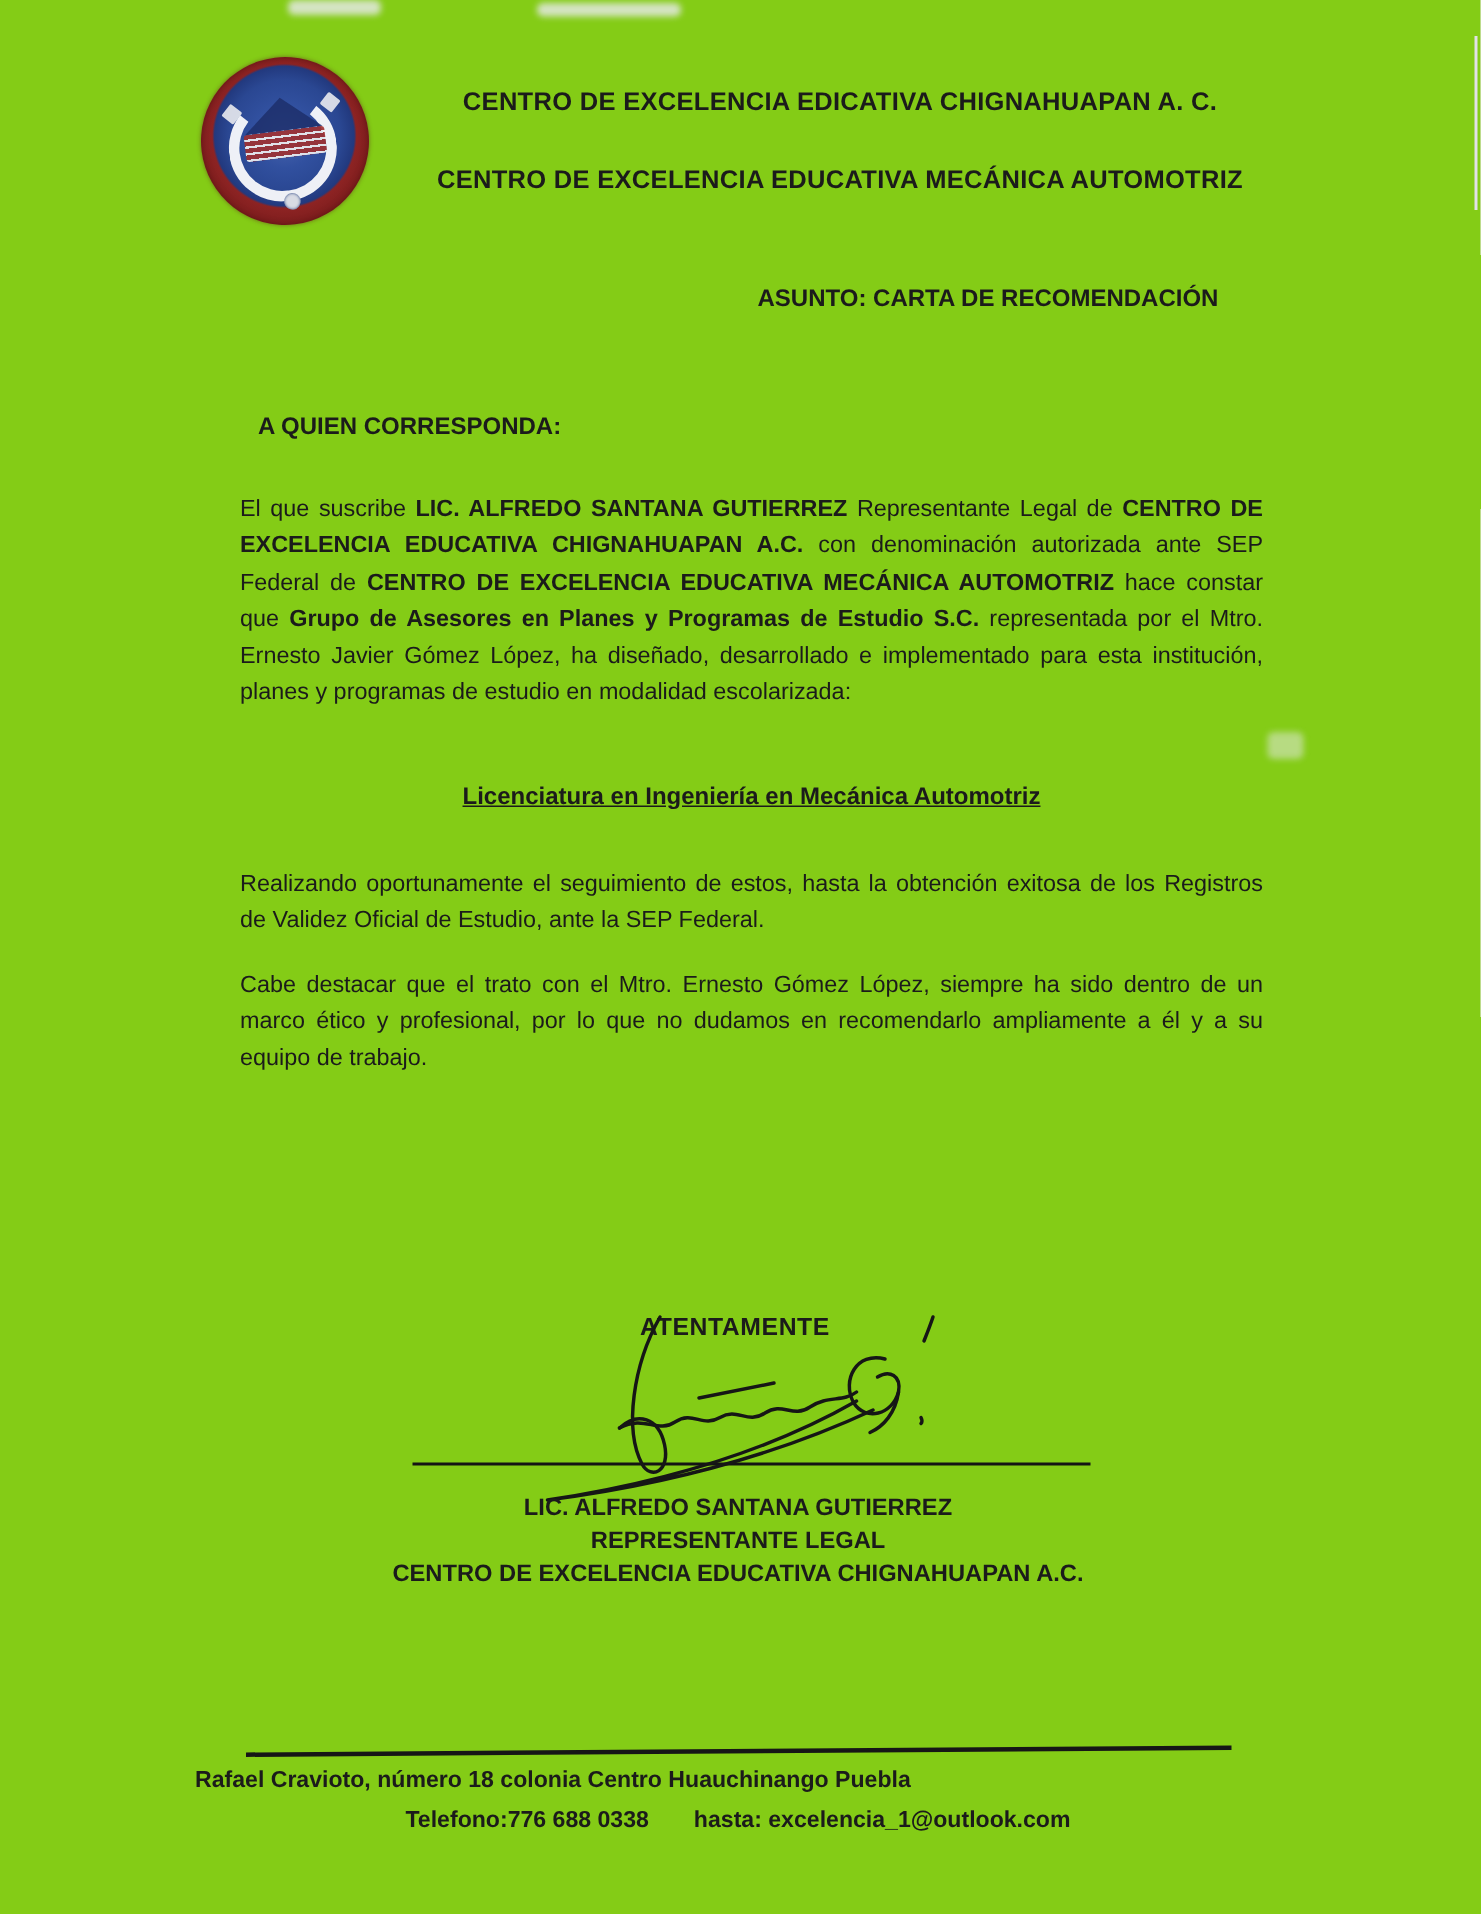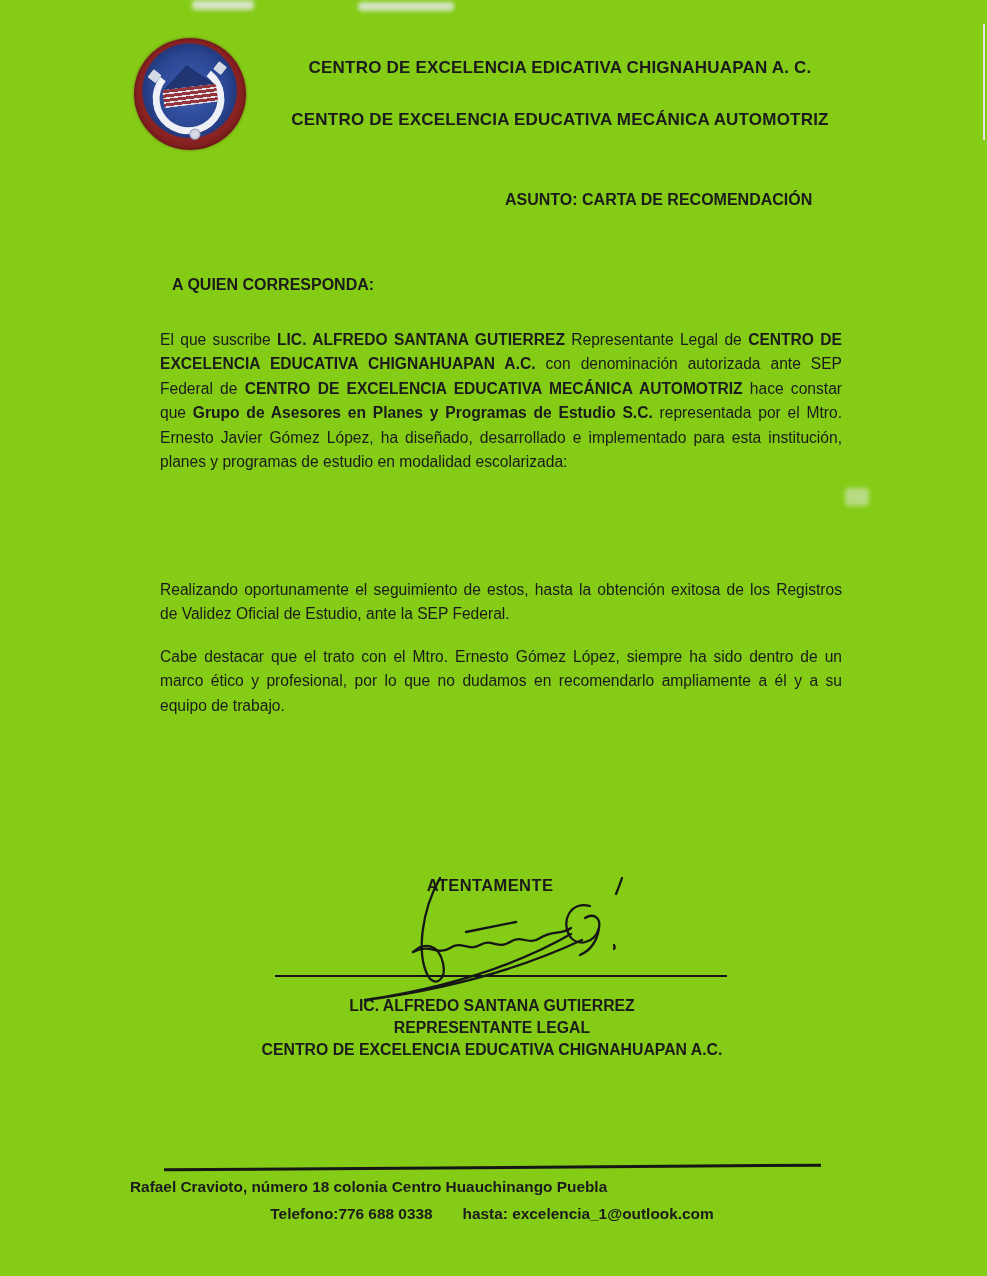--- a/index.html
+++ b/index.html
@@ -104,20 +104,23 @@
 
   <div class="abs hdr" style="left:250px;top:58px;width:620px;text-align:center;">CENTRO DE EXCELENCIA EDICATIVA CHIGNAHUAPAN A. C.</div>
   <div class="abs hdr" style="left:230px;top:110px;width:660px;text-align:center;">CENTRO DE EXCELENCIA EDUCATIVA MECÁNICA AUTOMOTRIZ</div>
 
   <div class="abs subject" style="left:505px;top:191px;">ASUNTO: CARTA DE RECOMENDACIÓN</div>
 
   <div class="abs saluta" style="left:172px;top:276px;">A QUIEN CORRESPONDA:</div>
 
   <div class="abs para just" style="top:328px;"><span>El que suscribe </span><span class="b">LIC. ALFREDO SANTANA GUTIERREZ</span><span> Representante Legal de </span><span class="b">CENTRO DE EXCELENCIA EDUCATIVA CHIGNAHUAPAN A.C.</span><span> con denominación autorizada ante SEP Federal de </span><span class="b">CENTRO DE EXCELENCIA EDUCATIVA MECÁNICA AUTOMOTRIZ</span><span> hace constar que </span><span class="b">Grupo de Asesores en Planes y Programas de Estudio S.C.</span><span> representada por el Mtro. Ernesto Javier Gómez López, ha diseñado, desarrollado e implementado para esta institución, planes y programas de estudio en modalidad escolarizada:</span></div>
 
+  <div class="abs para center" style="top:520px;">
+    <span class="degree">Licenciatura en Ingeniería en Mecánica Automotriz</span>
+  </div>
 
   <div class="abs para just" style="top:645px;">Cabe destacar que el trato con el Mtro. Ernesto Gómez López, siempre ha sido dentro de un marco ético y profesional, por lo que no dudamos en recomendarlo ampliamente a él y a su equipo de trabajo.</div>
   <div class="abs para just" style="top:578px;">Realizando oportunamente el seguimiento de estos, hasta la obtención exitosa de los Registros de Validez Oficial de Estudio, ante la SEP Federal.</div>
 
   <div class="abs closing" style="left:160px;top:832px;width:660px;text-align:center;margin-top:44px;">ATENTAMENTE</div>
 
   <div class="abs sig-line" style="left:275px;top:975px;width:452px;"></div>
 
   <svg class="abs sig" style="left:270px;top:858px;" width="470" height="150" viewBox="0 0 470 150" aria-hidden="true">
     <path d="M 170 20 C 152 52, 146 95, 158 118 C 164 129, 177 123, 173 105 C 169 87, 155 83, 143 94"></path>

